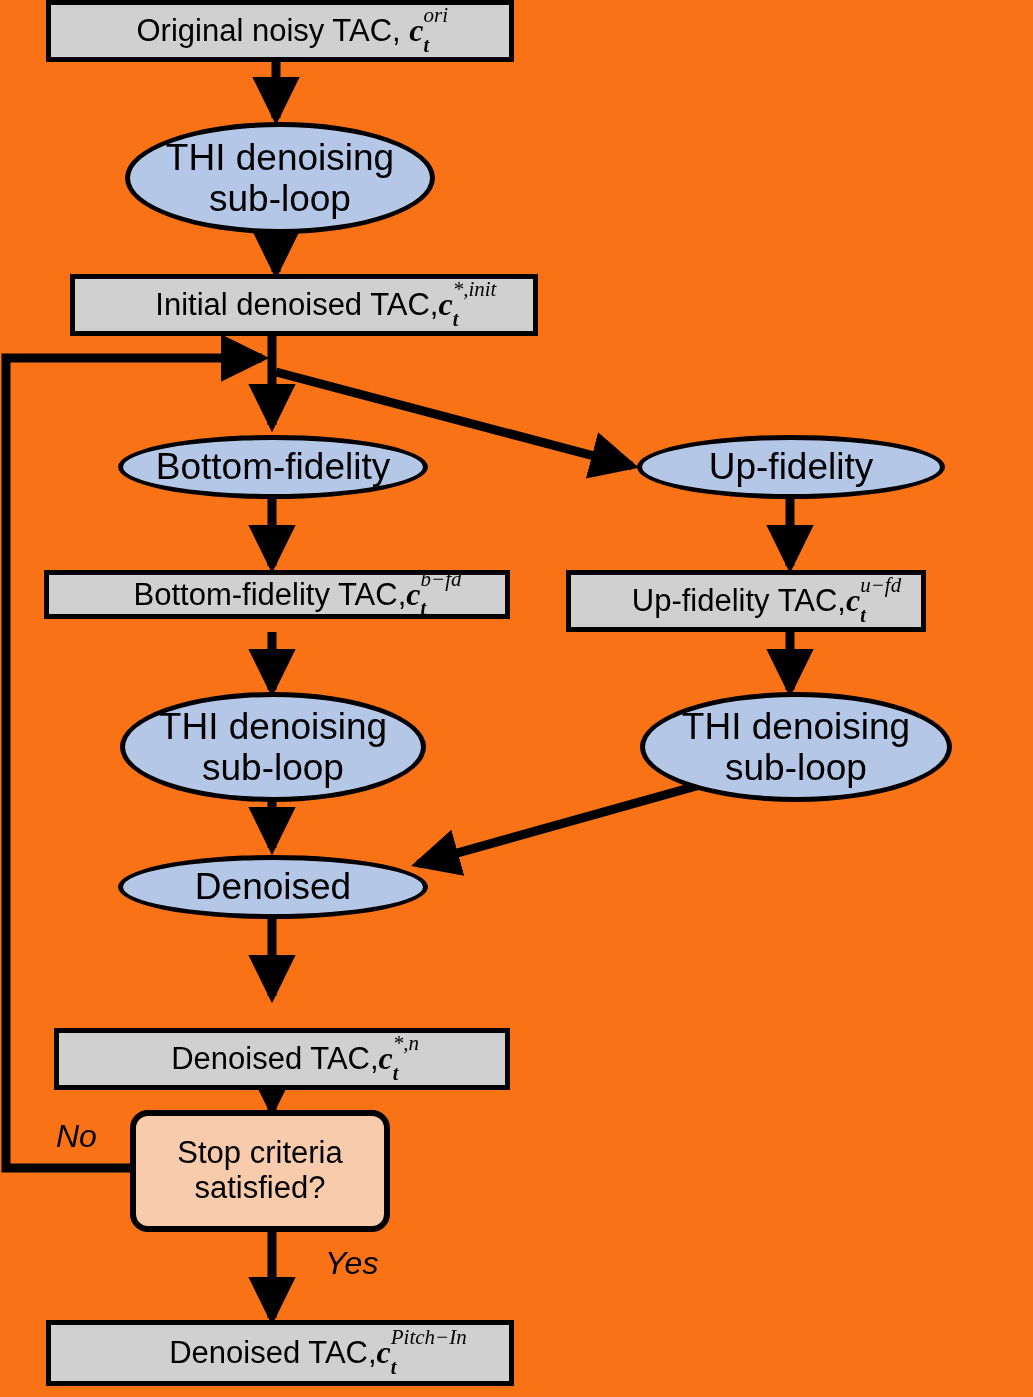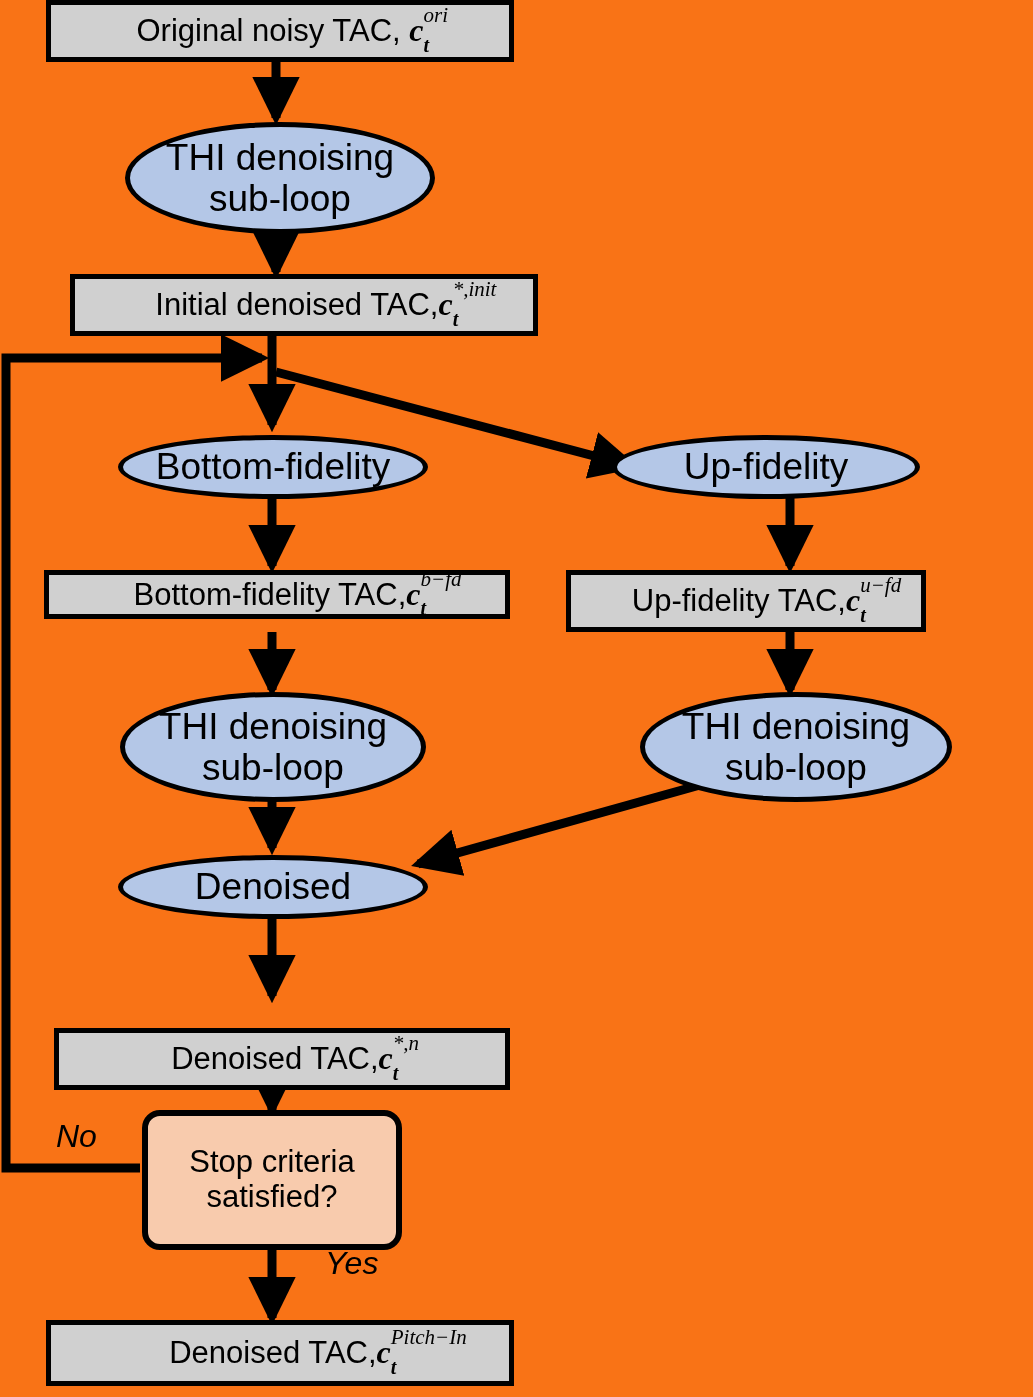--- a/index.html
+++ b/index.html
@@ -150,21 +150,21 @@
   </div>
 
   <div class="node node-rect" style="left:46px; top:274px; width:468px; height:62px;margin-left:24px;">
     <span class="node-inner"><span>Initial denoised TAC,</span><span class="mathvar"><span>c</span><span class="msub">t</span><span class="msup">*,init</span></span></span>
   </div>
 
   <div class="node node-ellipse" style="left:118px; top:435px; width:310px; height:64px;">
     <span class="node-inner">Bottom-fidelity</span>
   </div>
 
-  <div class="node node-ellipse" style="left:612px; top:435px; width:308px; height:64px;">
+  <div class="node node-ellipse" style="left:637px; top:435px; width:308px; height:64px;">
     <span class="node-inner">Up-fidelity</span>
   </div>
 
   <div class="node node-rect" style="left:44px; top:570px; width:466px; height:49px;">
     <span class="node-inner"><span>Bottom-fidelity TAC,</span><span class="mathvar"><span>c</span><span class="msub">t</span><span class="msup">b−fd</span></span></span>
   </div>
 
   <div class="node node-rect" style="left:566px; top:570px; width:360px; height:62px;">
     <span class="node-inner"><span>Up-fidelity TAC,</span><span class="mathvar"><span>c</span><span class="msub">t</span><span class="msup">u−fd</span></span></span>
   </div>
@@ -184,21 +184,21 @@
   </div>
 
   <div class="node node-ellipse" style="left:118px; top:855px; width:310px; height:64px;">
     <span class="node-inner">Denoised</span>
   </div>
 
   <div class="node node-rect" style="left:54px; top:996px; width:456px; height:62px;margin-top:32px;">
     <span class="node-inner"><span>Denoised TAC,</span><span class="mathvar"><span>c</span><span class="msub">t</span><span class="msup">*,n</span></span></span>
   </div>
 
-  <div class="node node-decision" style="left:142px; top:1110px; width:260px; height:140px;">
+  <div class="node node-decision" style="left:130px; top:1110px; width:260px; height:122px;">
     <span class="node-inner wrap">
       <span>Stop criteria</span><br>
       <span>satisfied?</span>
     </span>
   </div>
 
   <div class="node node-rect" style="left:46px; top:1320px; width:468px; height:66px;">
     <span class="node-inner"><span>Denoised TAC,</span><span class="mathvar"><span>c</span><span class="msub">t</span><span class="msup">Pitch−In</span></span></span>
   </div>
 

